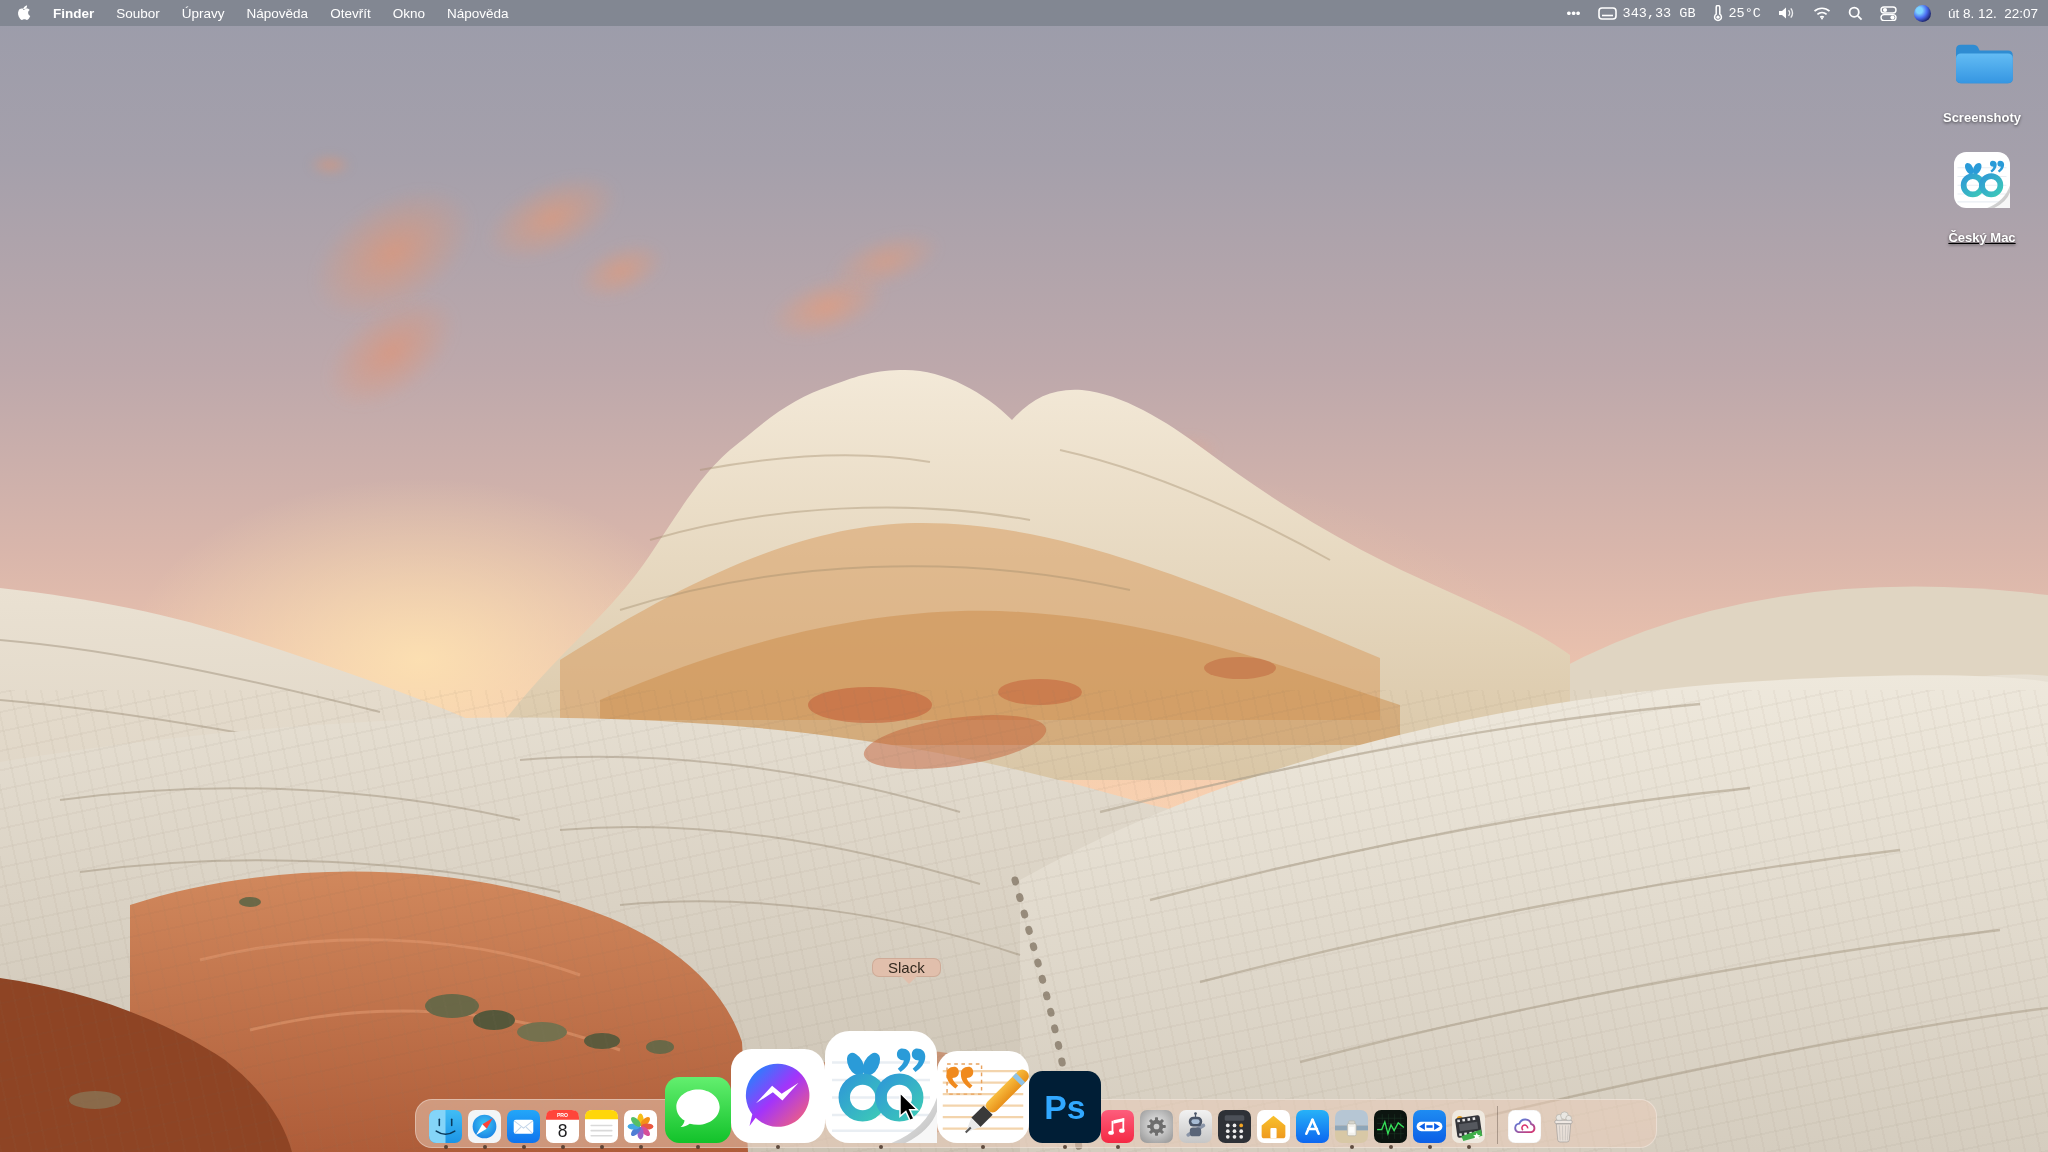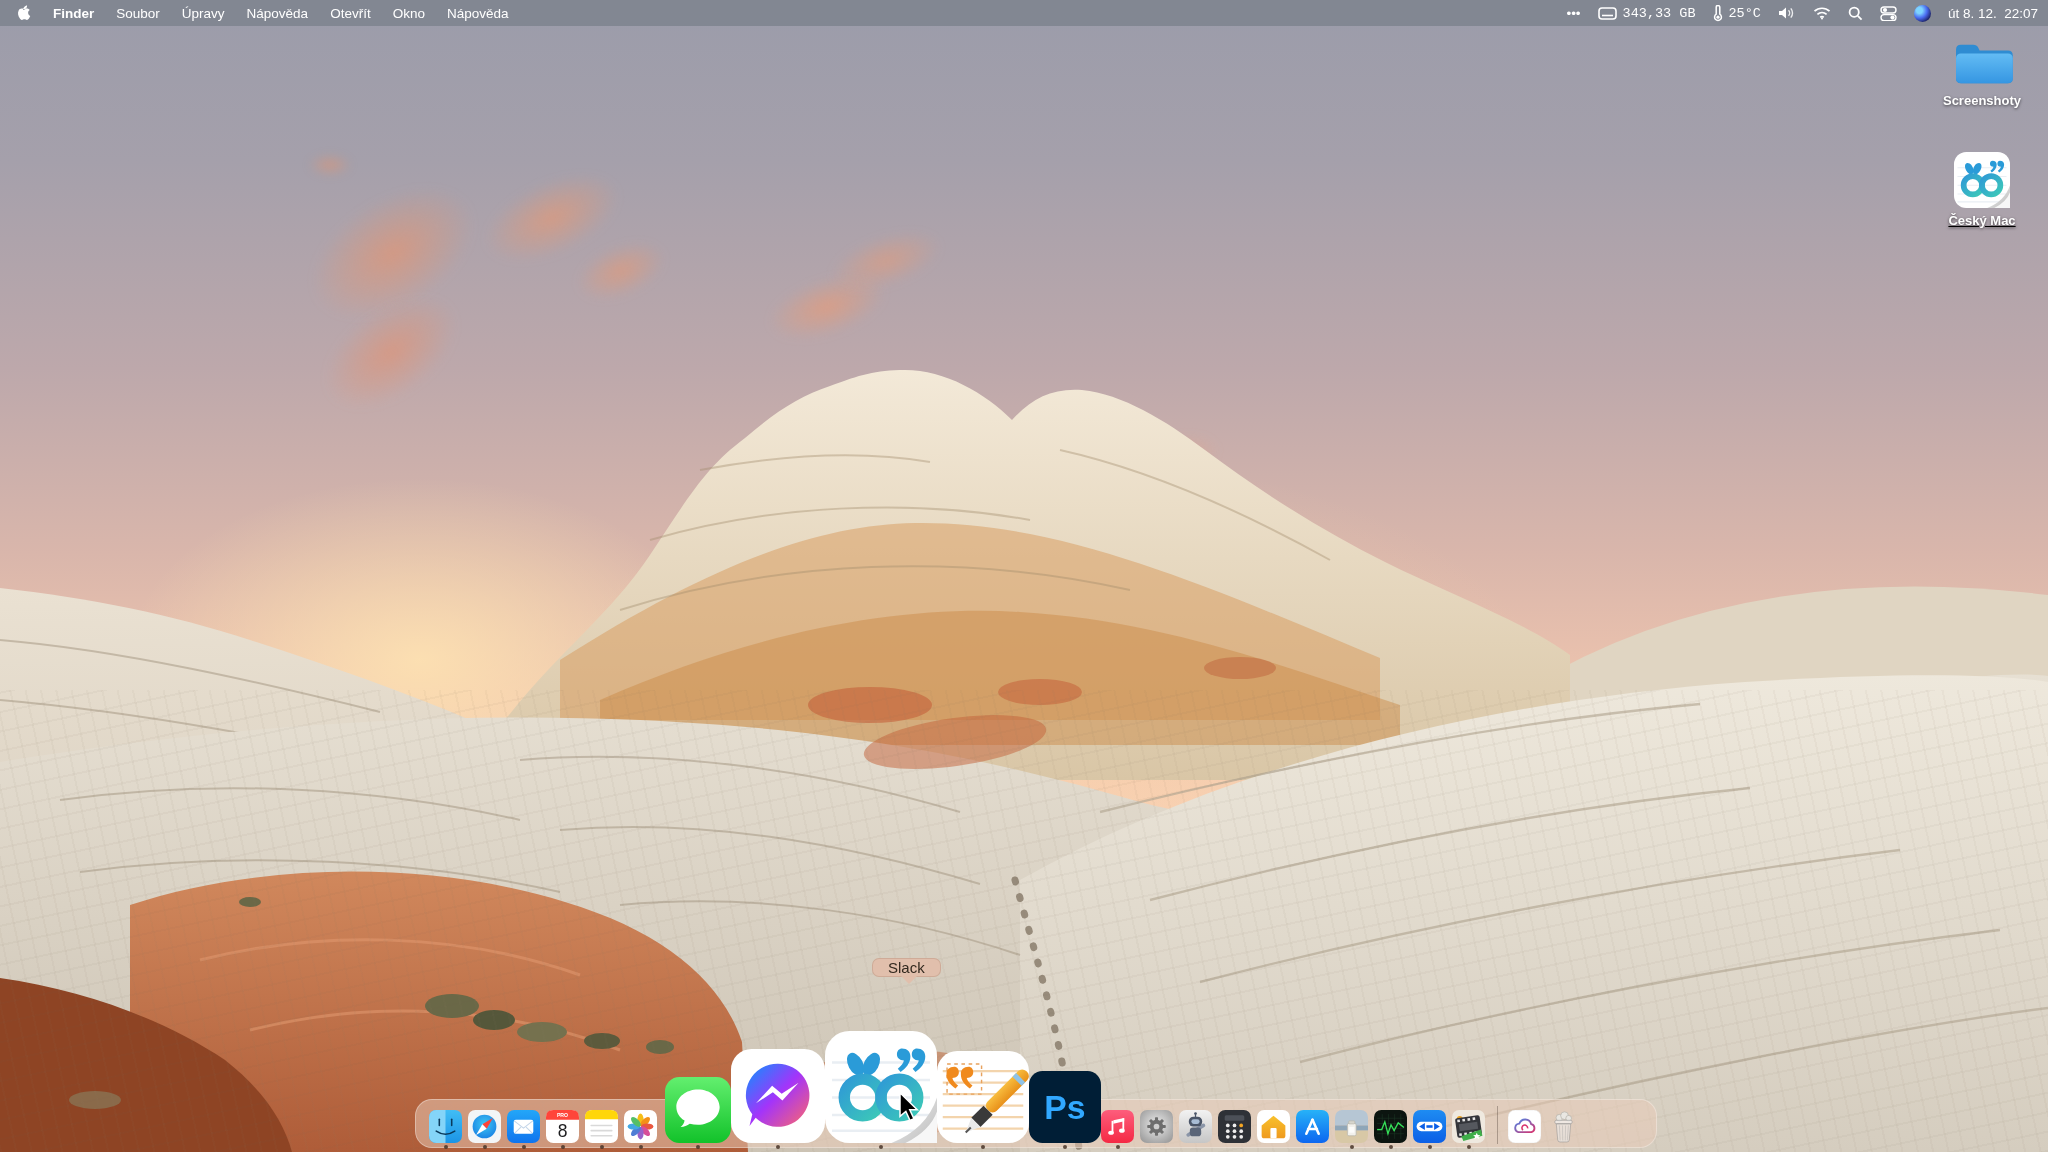--- a/index.html
+++ b/index.html
@@ -48,21 +48,21 @@
   .mb-left{display:flex;align-items:center;gap:22px;padding-left:16px;}
   .mb-right{display:flex;align-items:center;gap:17px;padding-right:10px;}
   .mi{white-space:pre;cursor:default;}
   .strong{font-weight:700;}
   .mb-ic{display:flex;align-items:center;}
   .statxt{white-space:pre;}
   .stat-group{display:flex;align-items:center;gap:6px;font-family:Liberation Mono, monospace;}
 
   
   .dicon-wrap{position:absolute;width:120px;display:flex;flex-direction:column;align-items:center;z-index:20;}
-  .dicon-wrap .lbl{margin-top:5px;color:#fff;font-size:13px;font-weight:700;
+  .dicon-wrap .lbl{margin-top:22px;color:#fff;font-size:13px;font-weight:700;
     text-shadow:0 1px 3px rgba(0,0,0,.6);white-space:nowrap;}
   .w-shots{left:1922px;top:38px;}
   .w-cm{left:1922px;top:152px;text-decoration:underline;}
 
   
   .tooltip{position:absolute;left:872px;top:958px;z-index:60;
     background:rgba(226,190,170,.92);border:1px solid rgba(150,110,90,.25);
     border-radius:7px;padding:0 15px;font-size:15px;color:#33291f;}
   .tooltip:after{content:"";position:absolute;left:28px;top:100%;
     border:8px solid transparent;border-top-color:rgba(226,190,170,.92);}

